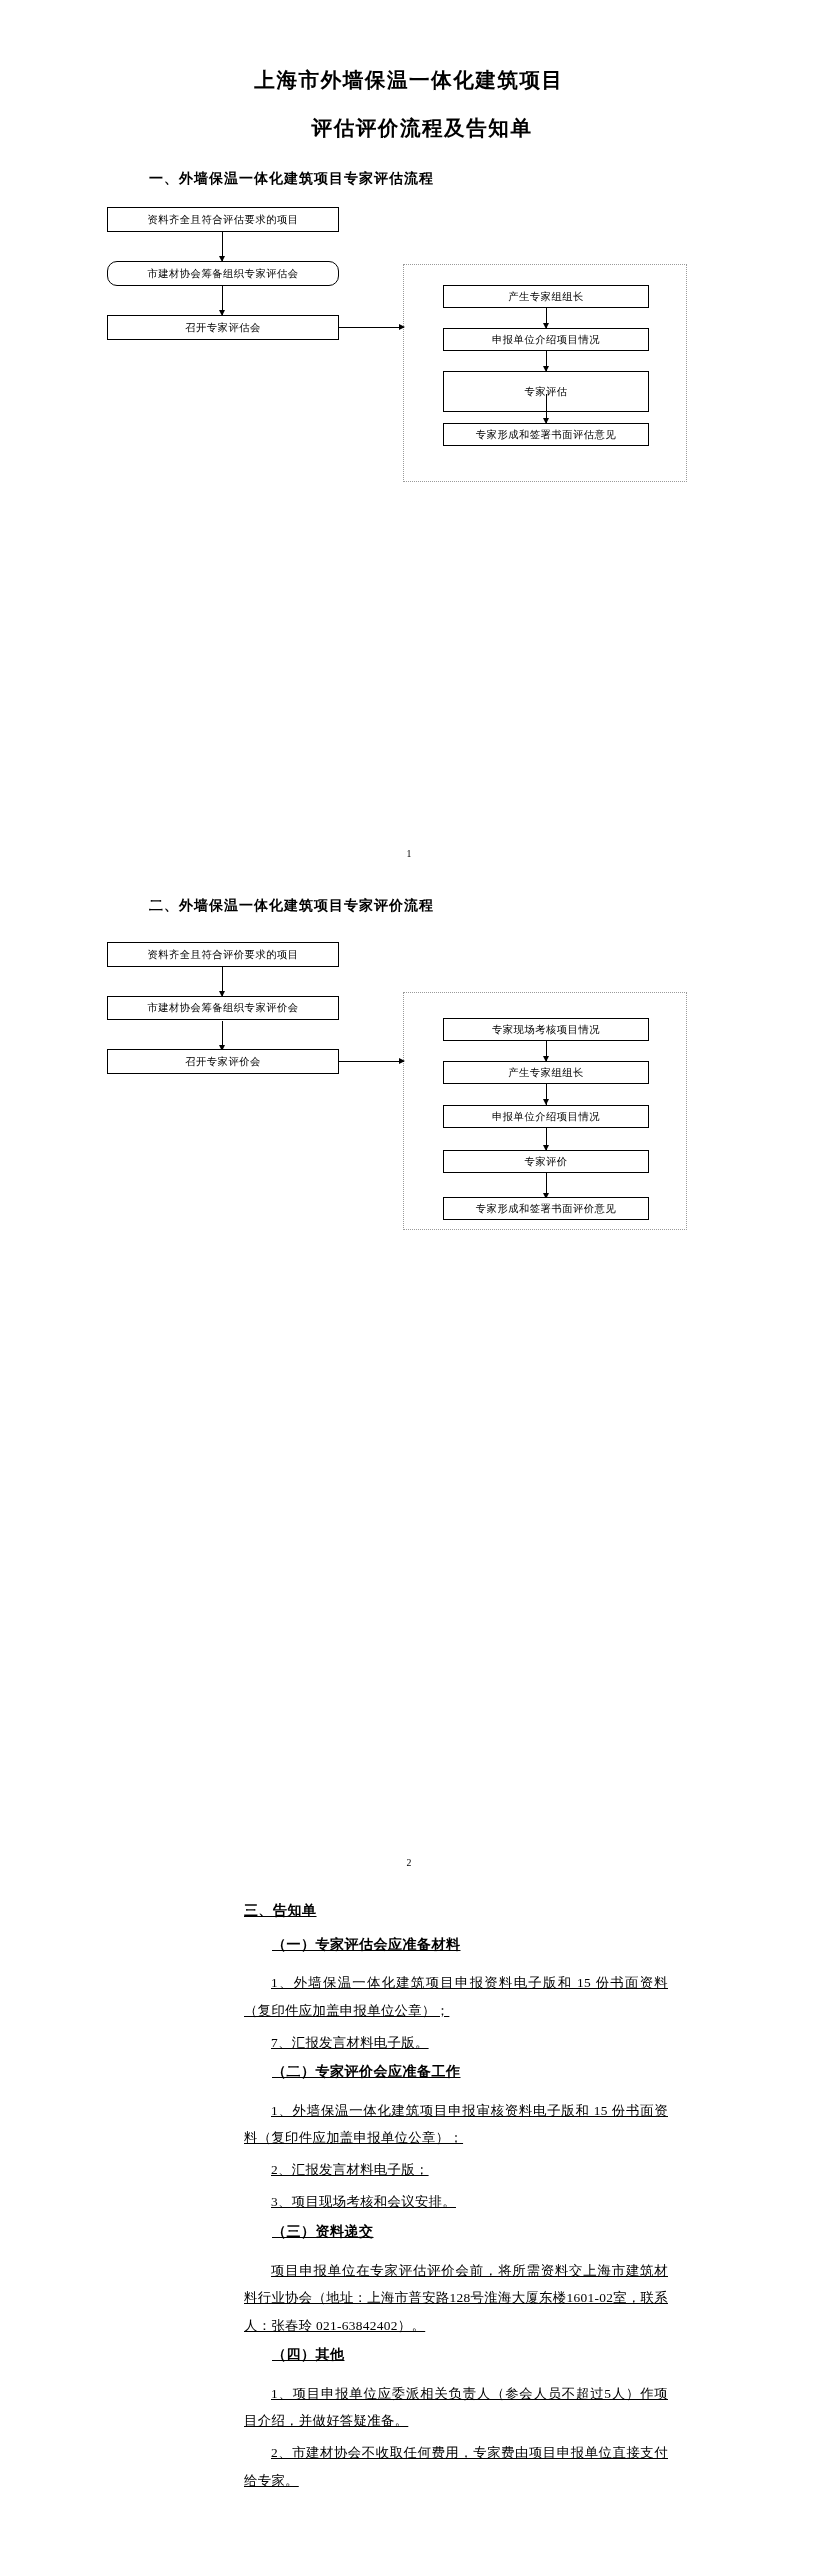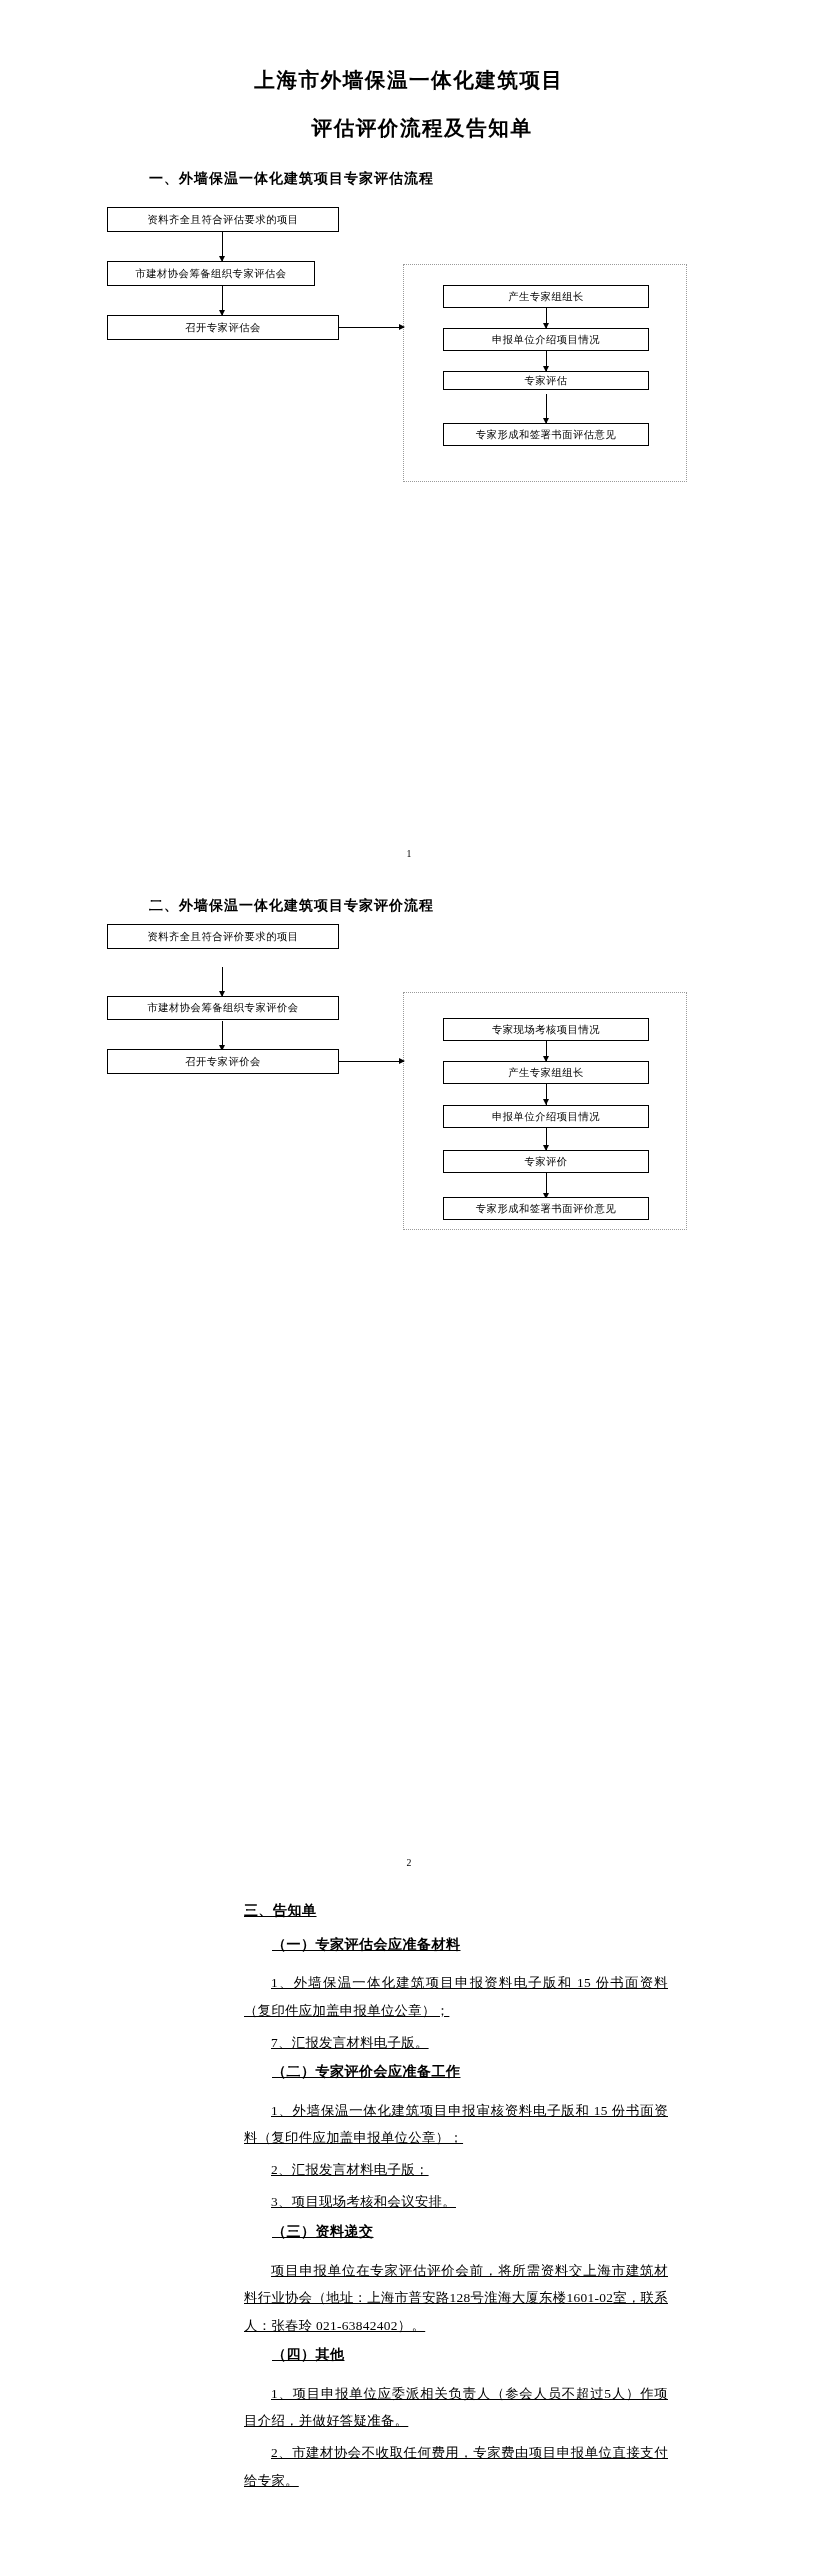--- a/index.html
+++ b/index.html
@@ -142,63 +142,63 @@
 
     <div class="flow">
 
       <div class="fc-dotted" style="left:403px; top:76px; width:284px; height:218px;"></div>
 
       <div class="fc-box" style="left:107px; top:19px; width:232px; height:25px;">
         <span>资料齐全且符合评估要求的项目</span>
       </div>
       <div class="fc-arrow-v" style="left:222px; top:44px; height:29px;"></div>
 
-      <div class="fc-box" style="left:107px; top:73px; width:208px; height:25px;">
+      <div class="fc-box" style="left:107px; top:73px; width:232px; height:25px;border-radius:10px;">
         <span>市建材协会筹备组织专家评估会</span>
       </div>
       <div class="fc-arrow-v" style="left:222px; top:98px; height:29px;"></div>
 
       <div class="fc-box" style="left:107px; top:127px; width:232px; height:25px;">
         <span>召开专家评估会</span>
       </div>
 
       <div class="fc-arrow-h" style="left:338px; top:139px; width:66px;"></div>
 
       <div class="fc-box" style="left:443px; top:97px; width:206px; height:23px;">
         <span>产生专家组组长</span>
       </div>
       <div class="fc-arrow-v" style="left:546px; top:120px; height:20.6px;"></div>
 
       <div class="fc-box" style="left:443px; top:140px; width:206px; height:23px;">
         <span>申报单位介绍项目情况</span>
       </div>
       <div class="fc-arrow-v" style="left:546px; top:163px; height:20.6px;"></div>
 
-      <div class="fc-box" style="left:443px; top:183px; width:206px; height:19px;">
+      <div class="fc-box" style="left:443px; top:183px; width:206px; height:41px;">
         <span>专家评估</span>
       </div>
       <div class="fc-arrow-v" style="left:546px; top:206px; height:29px;"></div>
 
       <div class="fc-box" style="left:443px; top:235px; width:206px; height:23px;">
         <span>专家形成和签署书面评估意见</span>
       </div>
     </div>
 
     <div class="page-number" style="top:848px;">1</div>
   </div>
 
   <div class="sheet sheet-2">
 
     <div class="section-heading" style="padding-top:11.3px;">二、外墙保温一体化建筑项目专家评价流程</div>
 
     <div class="flow">
 
       <div class="fc-dotted" style="left:403px; top:77px; width:284px; height:238px;"></div>
 
-      <div class="fc-box" style="left:107px; top:9px; width:232px; height:25px;">
+      <div class="fc-box" style="left:107px; top:27px; width:232px; height:25px;">
         <span>资料齐全且符合评价要求的项目</span>
       </div>
       <div class="fc-arrow-v" style="left:222px; top:52px; height:29px;"></div>
 
       <div class="fc-box" style="left:107px; top:81px; width:232px; height:24px;">
         <span>市建材协会筹备组织专家评价会</span>
       </div>
       <div class="fc-arrow-v" style="left:222px; top:106px; height:29px;"></div>
 
       <div class="fc-box" style="left:107px; top:134px; width:232px; height:25px;">

